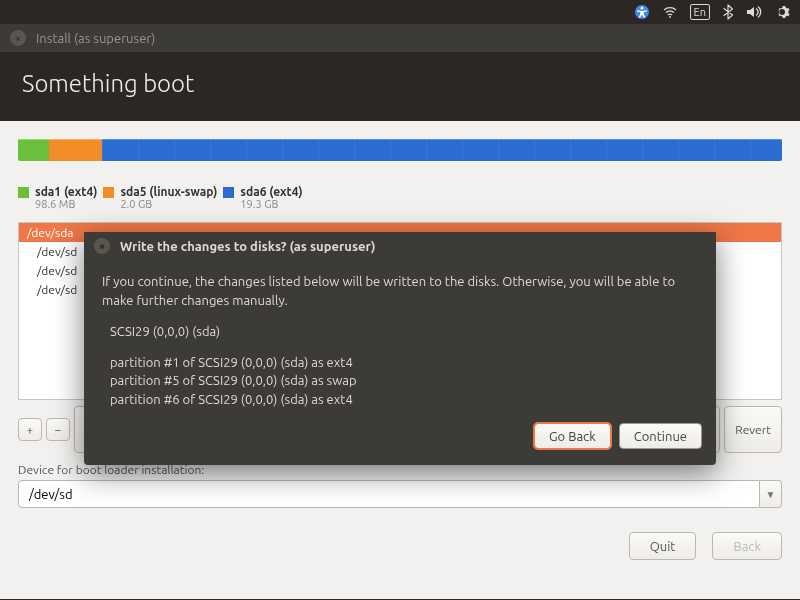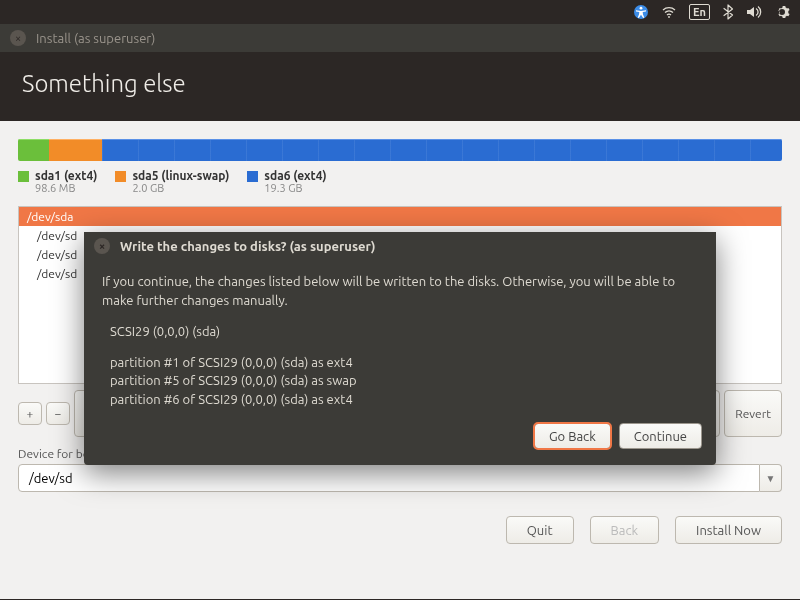--- a/index.html
+++ b/index.html
@@ -1,30 +1,30 @@
 <!DOCTYPE html>
 <html><head>
 <meta charset="utf-8">
 <style>
 * { box-sizing: border-box; margin: 0; padding: 0; font-family: Ubuntu, "Segoe UI", sans-serif; }
 body { background: #2c2725; width: 800px; height: 600px; overflow: hidden; position: relative; }
 .menubar { height: 24px; background: #2c2725; display: flex; justify-content: flex-end; align-items: center; padding-right: 8px; gap: 12px; }
 .menubar .mi { color: #dfdbd2; font-size: 14px; cursor: pointer; display:flex; align-items:center; }
-.menubar .indicator-lang { border: 1px solid #dfdbd2; border-radius: 2px; padding: 0 3px; font-size: 11px; line-height: 14px; font-weight: bold; }
+.menubar .indicator-lang { border: 1px solid #dfdbd2; border-radius: 2px; padding: 0 3px; font-size: 11px; line-height: 14px; }
 .titlebar { height: 28px; background: #3c3b37; display: flex; align-items: center; padding-left: 10px; gap: 10px; color: #9a948c; font-size: 13px; }
 .closebtn { width: 16px; height: 16px; border-radius: 50%; background: #5a554f; position: relative; cursor: pointer; color:#2c2725; font-size:11px; text-align:center; line-height:16px; }
 .header { background: #2c2725; color: #efece7; padding: 18px 22px 24px; font-size: 24px; font-weight: 300; }
 .content { background: #f2f1f0; height: 478px; padding: 18px 18px 10px; position: relative; }
 .usagebar { display: flex; height: 22px; width: 100%; border-radius: 2px; overflow: hidden; }
 .seg { height: 100%; }
 .seg.g { background: #6bbf3b; border-top:1px solid #8ede66; }
 .seg.o { background: #f28c28; border-top:1px solid #ffb063; }
 .seg.b { background: #2a6cd2; border-top:1px solid #5a91e7; position:relative; }
 .seg.b::before{content:"";position:absolute;inset:0;background:repeating-linear-gradient(to right, rgba(255,255,255,.08) 0 1px, transparent 1px 36px);}
-.legend { display: flex; gap: 18px; margin-top: 8px; font-size: 12px; }
+.legend { display: flex; gap: 6px; margin-top: 24px; font-size: 12px; }
 .legend .item { display: flex; gap: 6px; align-items: flex-start; }
 .legend .sw { width: 11px; height: 11px; margin-top: 2px; }
 .legend .sw.g { background: #6bbf3b; } .legend .sw.o { background: #f28c28; } .legend .sw.b { background: #2a6cd2; }
 .legend .lbl { color: #333; font-weight: bold; } .legend .sub { color: #888; font-size: 11px; }
 .parttable { border: 1px solid #c8c4bf; background: #fff; margin-top: 12px; height: 178px; }
 .parttable .hdr { display: flex; font-size: 12px; color: #555; border-bottom: 1px solid #e0ddd8; }
 .parttable .hdr > div { padding: 5px 8px; border-right: 1px solid #e8e5e0; }
 .parttable .row { display: flex; font-size: 12px; color: #333; }
 .parttable .row > div { padding: 3px 8px; }
 .parttable .row.sel { background: #f07746; color: #fff; }
@@ -90,21 +90,21 @@
         <path d="M8 5a3 3 0 100 6 3 3 0 000-6zm6.3 4.2l1.3.9-1.2 2.1-1.5-.5a5.3 5.3 0 01-1.3.8l-.3 1.6H8.7l-.3-1.6a5.3 5.3 0 01-1.3-.8l-1.5.5-1.2-2.1 1.3-.9a5.4 5.4 0 010-1.5l-1.3-.9L5.6 4l1.5.5a5.3 5.3 0 011.3-.8L8.7 2h2.6l.3 1.6c.5.2.9.5 1.3.8l1.5-.5 1.2 2.1-1.3.9a5.4 5.4 0 010 1.5z" transform="translate(-2 0)"></path>
       </svg>
     </span>
 </div>
 
 <div class="titlebar">
   <span class="closebtn">×</span>
   <span>Install (as superuser)</span>
 </div>
 
-<div class="header">Something else</div>
+<div class="header">Something boot</div>
 
 <div class="content">
   <div class="usagebar">
     <div class="seg g" style="width:4%"></div>
     <div class="seg o" style="width:7%"></div>
     <div class="seg b" style="width:89%"></div>
   </div>
   <div class="legend">
     <div class="item">
       <div class="sw g"></div>
@@ -155,21 +155,20 @@
 
   <div class="devlabel">Device for boot loader installation:</div>
   <div class="devcombo">
     <div class="combo">/dev/sd</div>
     <div class="drop">▼</div>
   </div>
 
   <div class="navbuttons">
     <div class="btn nav">Quit</div>
     <div class="btn nav disabled">Back</div>
-    <div class="btn nav">Install Now</div>
   </div>
 </div>
 
 <div class="dialog">
   <div class="dtb">
     <span class="closebtn">×</span>
     <span>Write the changes to disks? (as superuser)</span>
   </div>
   <div class="body">
     <p>If you continue, the changes listed below will be written to the disks. Otherwise, you will be able to make further changes manually.</p>

